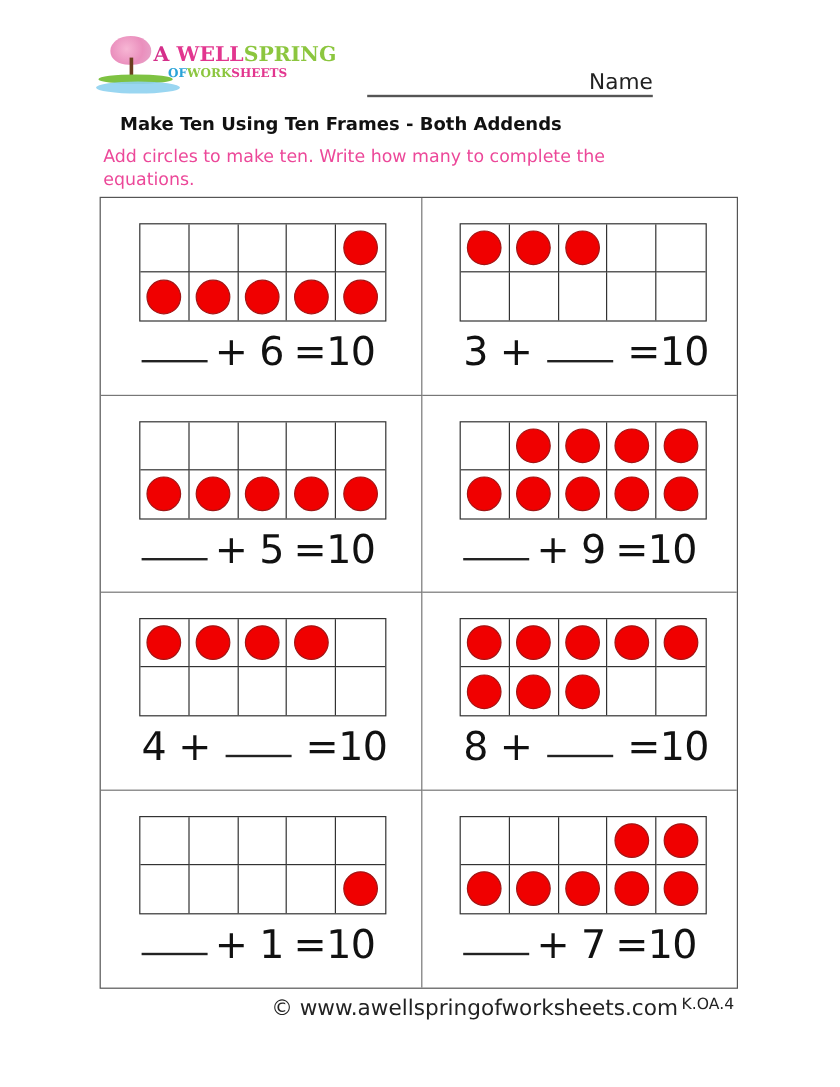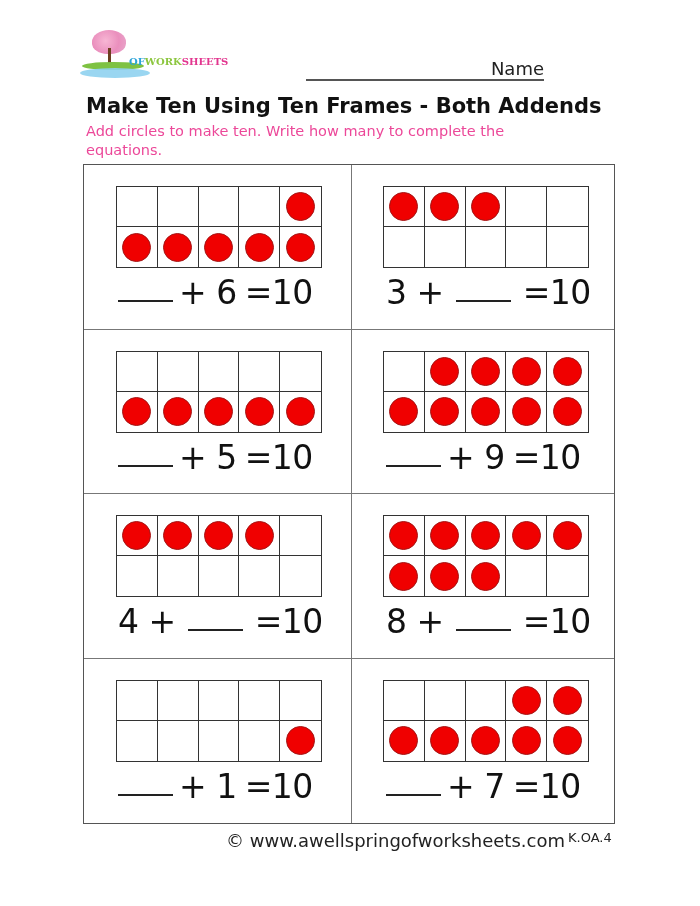--- a/index.html
+++ b/index.html
@@ -12,32 +12,32 @@
   .logo .tree-canopy { position: absolute; left: 12px; top: 4px; width: 34px; height: 24px;
          background: radial-gradient(circle at 40% 45%, #f7b6d4 0%, #ea8fbd 55%, #e7a8cc 100%);
          border-radius: 50% 50% 45% 45%; }
   .logo .island { position: absolute; left: 2px; top: 36px; width: 62px; height: 8px; background: #7ec242; border-radius: 50%; }
   .logo .water { position: absolute; left: 0px; top: 42px; width: 70px; height: 10px; background: #8fd1ef; border-radius: 50%; opacity: 0.9; }
   .logo .line1 { position: absolute; left: 48px; top: 10px; font-family: "DejaVu Serif", serif; font-weight: bold;
          font-size: 17px; letter-spacing: 0px; white-space: nowrap; }
   .logo .line1 .a-part { color: #d42f8a; }
   .logo .line1 .well-part { color: #e2368f; }
   .logo .line1 .spring-part { color: #8cc63f; }
-  .logo .line2 { position: absolute; left: 49px; top: 30px; font-family: "DejaVu Serif", serif; font-weight: bold;
+  .logo .line2 { position: absolute; left: 60px; top: 30px; font-family: "DejaVu Serif", serif; font-weight: bold;
          font-size: 10px; white-space: nowrap; }
   .logo .line2 .of-part { color: #2aa3d8; }
   .logo .line2 .work-part { color: #8cc63f; }
   .logo .line2 .sheets-part { color: #e2368f; }
 
   
   .name-row { position: absolute; left: 298px; top: 58px; display: flex; align-items: flex-end; flex-direction: column; }
   .name-label { font-size: 18px; color: #222; font-family: "DejaVu Sans", sans-serif; }
   .name-line { width: 238px; height: 0; border-bottom: 2px solid #555; margin-left: 8px; margin-bottom: 3px; }
 
-  .title { position: absolute; left: 86px; top: 94px; font-size: 21px; font-weight: bold; color: #111; white-space: nowrap; }
+  .title { position: absolute; left: 100px; top: 94px; font-size: 15px; font-weight: bold; color: #111; white-space: nowrap; }
   .instructions { position: absolute; left: 86px; top: 122px; width: 470px; font-size: 14.5px; line-height: 19px; color: #ec4899; }
 
   
   .grid { position: absolute; left: 83px; top: 164px; width: 532px; height: 660px;
           border: 1.5px solid #555; box-sizing: border-box;
           display: grid; grid-template-columns: 268px 1fr; grid-template-rows: repeat(4, 1fr); }
   .cell { position: relative; border-right: 1.5px solid #777; border-bottom: 1.5px solid #777; box-sizing: border-box; }
   .cell:nth-child(2n) { border-right: none; }
   .cell:nth-last-child(-n+2) { border-bottom: none; }
 
@@ -59,20 +59,24 @@
   .footer-std { position: absolute; left: 568px; top: 830px; font-size: 13px; color: #222; white-space: nowrap; }
 </style>
 </head>
 <body>
 
 <div class="logo">
   <div class="tree-canopy"></div>
   <div class="tree-trunk"></div>
   <div class="island"></div>
   <div class="water"></div>
+  <div class="line1">
+    <span class="a-part">A</span>
+    <span class="well-part">WELL</span><span class="spring-part">SPRING</span>
+  </div>
   <div class="line2">
     <span class="of-part">OF</span><span class="work-part">WORK</span><span class="sheets-part">SHEETS</span>
   </div>
 </div>
 
 <div class="name-row">
   <span class="name-label">Name</span>
   <span class="name-line"></span>
 </div>
 

